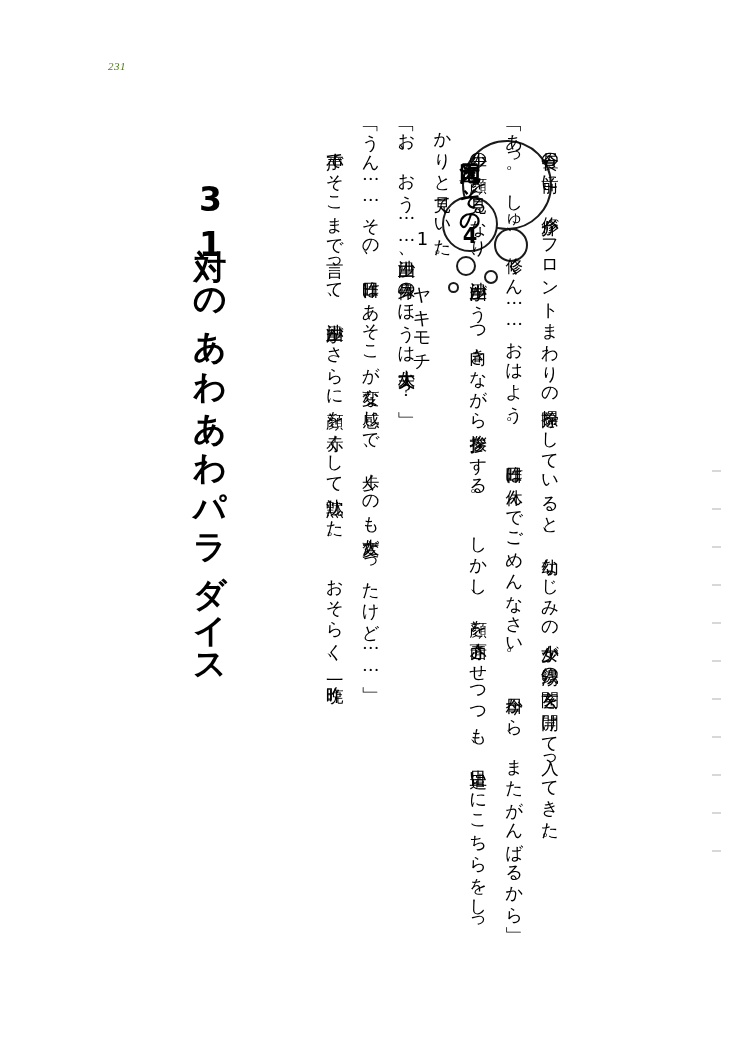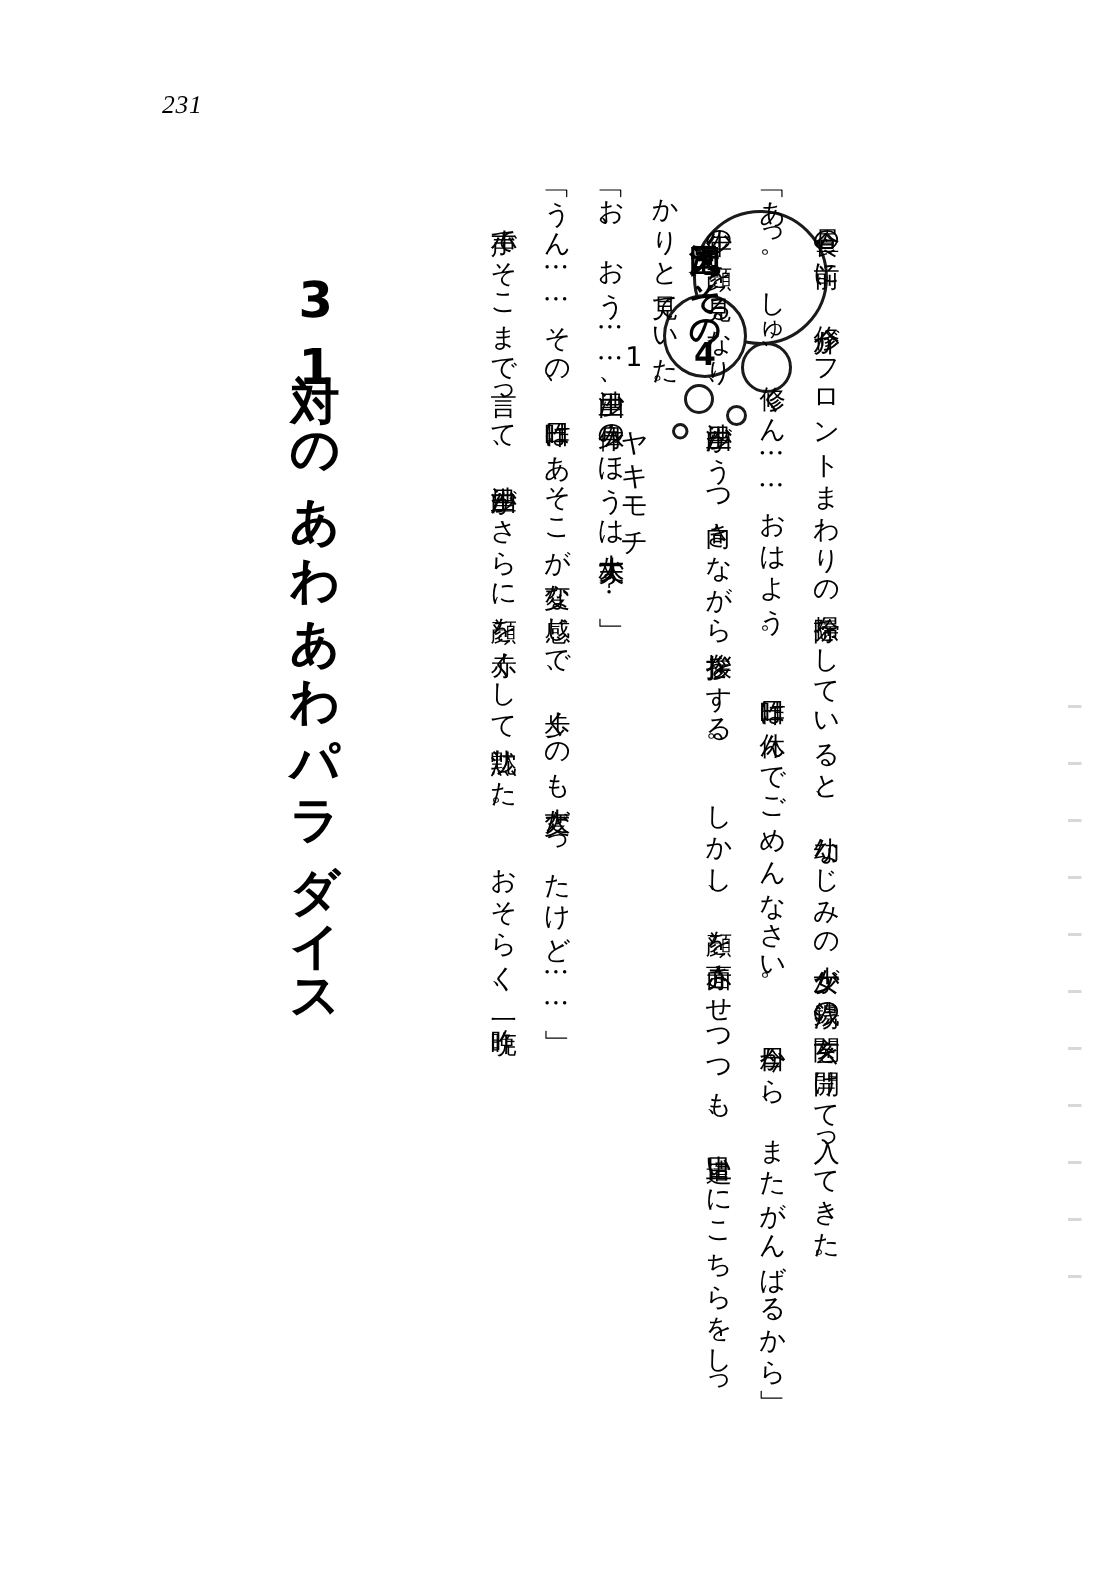--- a/index.html
+++ b/index.html
@@ -17,24 +17,24 @@
     height: 1050px;
     background: #ffffff;
     overflow: hidden;
   }
 
   
   .page-number {
     position: absolute;
     top: 60px;
     left: 108px;
-    font-size: 17px;
+    font-size: 11px;
     font-family: "Liberation Serif", "DejaVu Serif", serif;
     font-style: italic;
-    color: #000000;
+    color: #4d7c0f;
     letter-spacing: 0.5px;
   }
 
   
   .body-text {
     position: absolute;
     top: 120px;
     right: 165px;
     height: 830px;
     writing-mode: vertical-rl;

